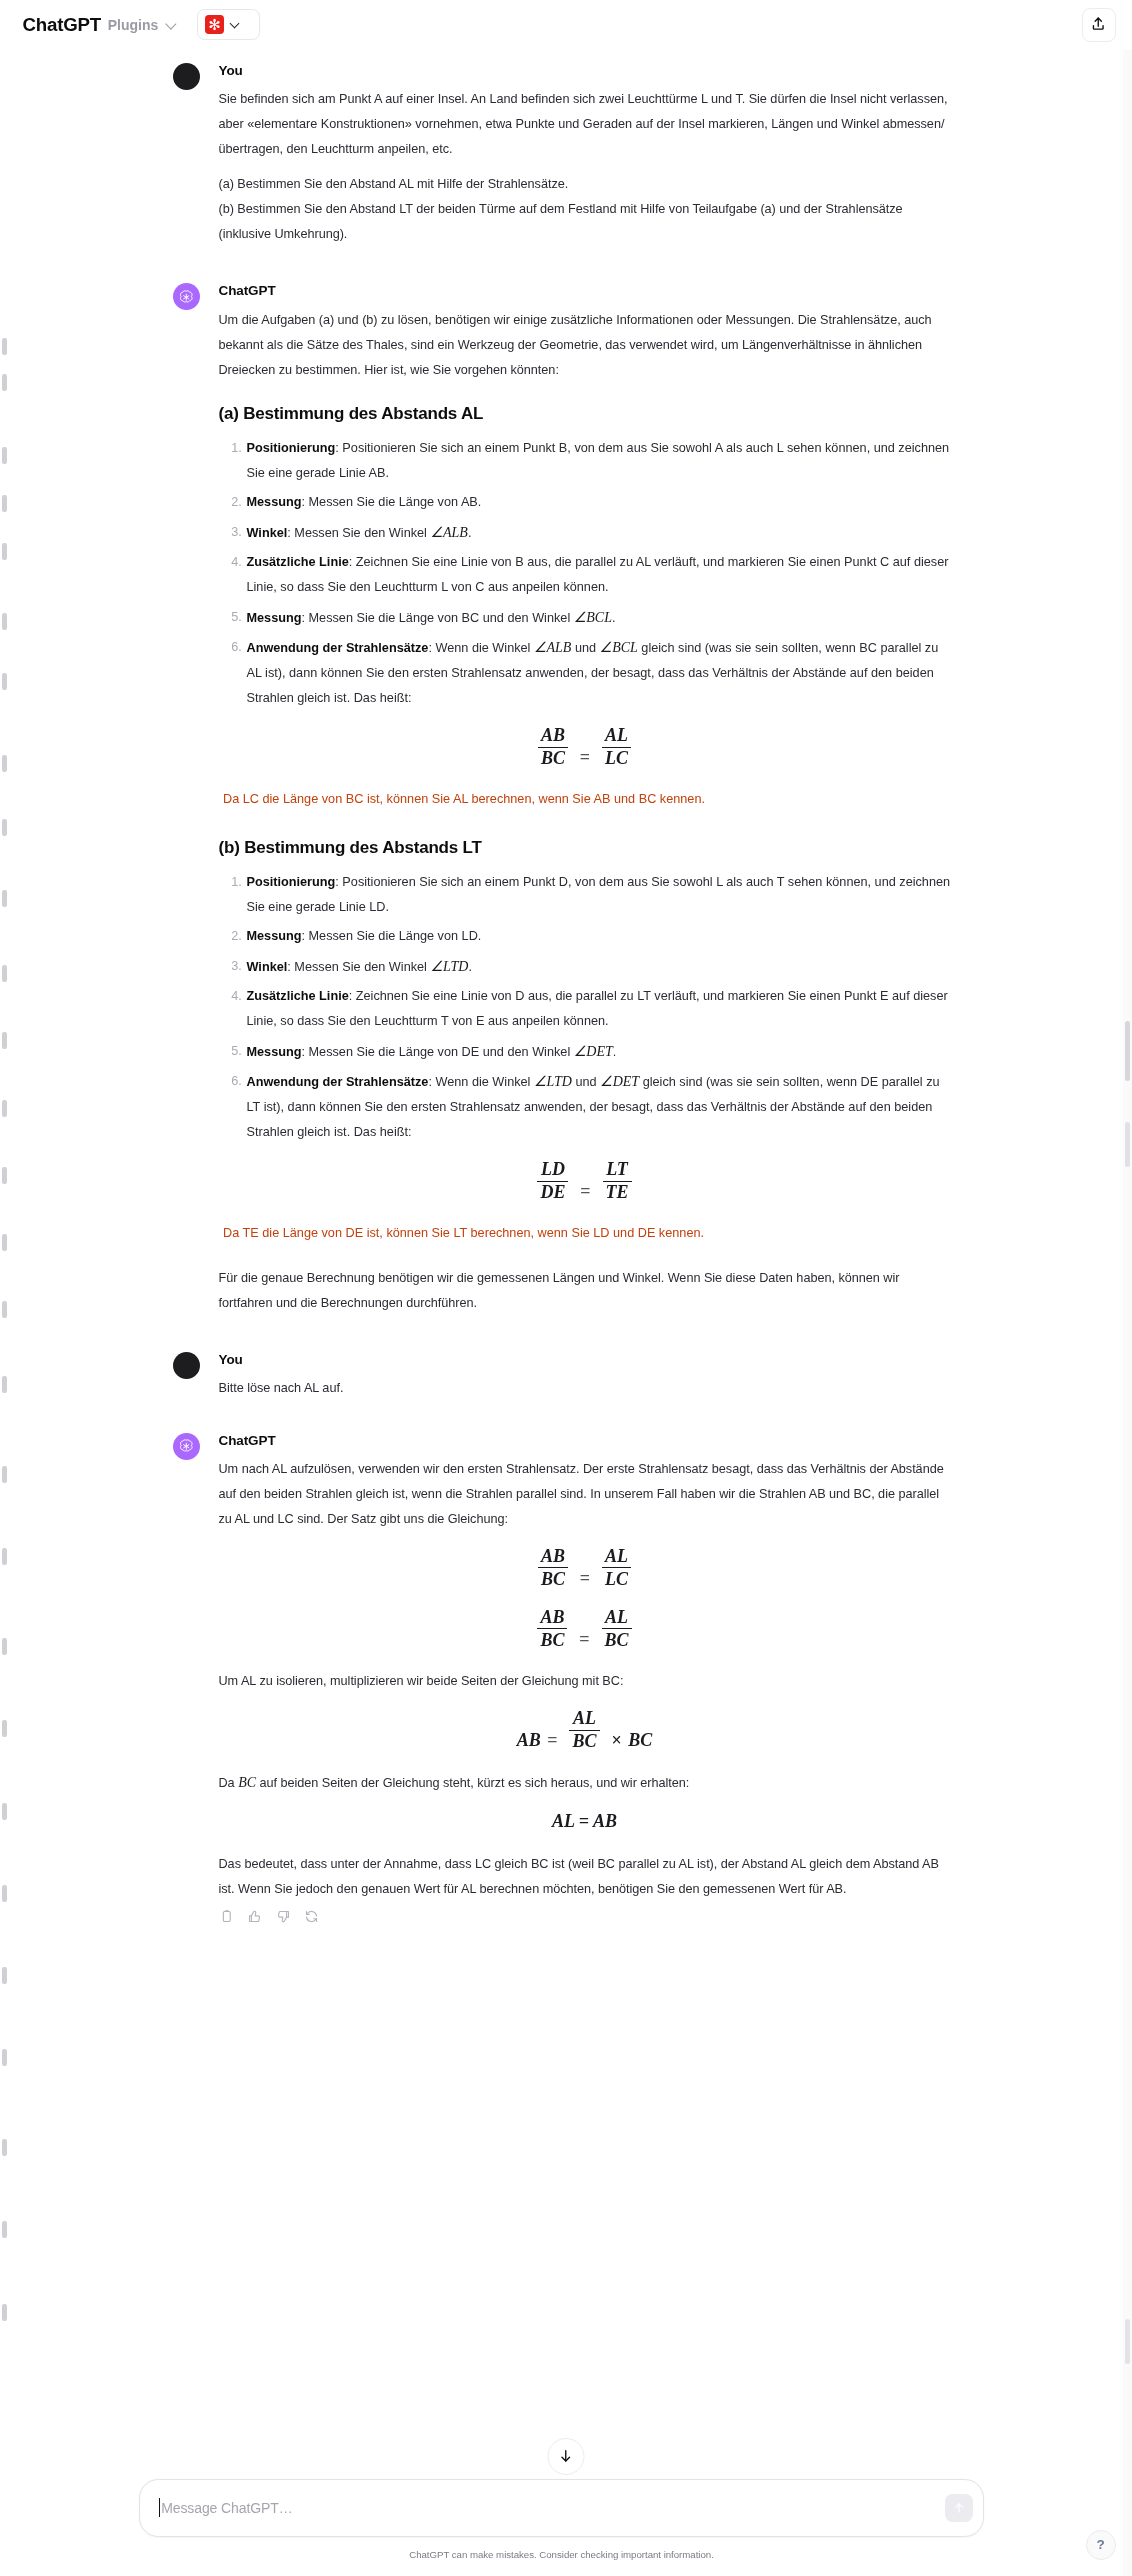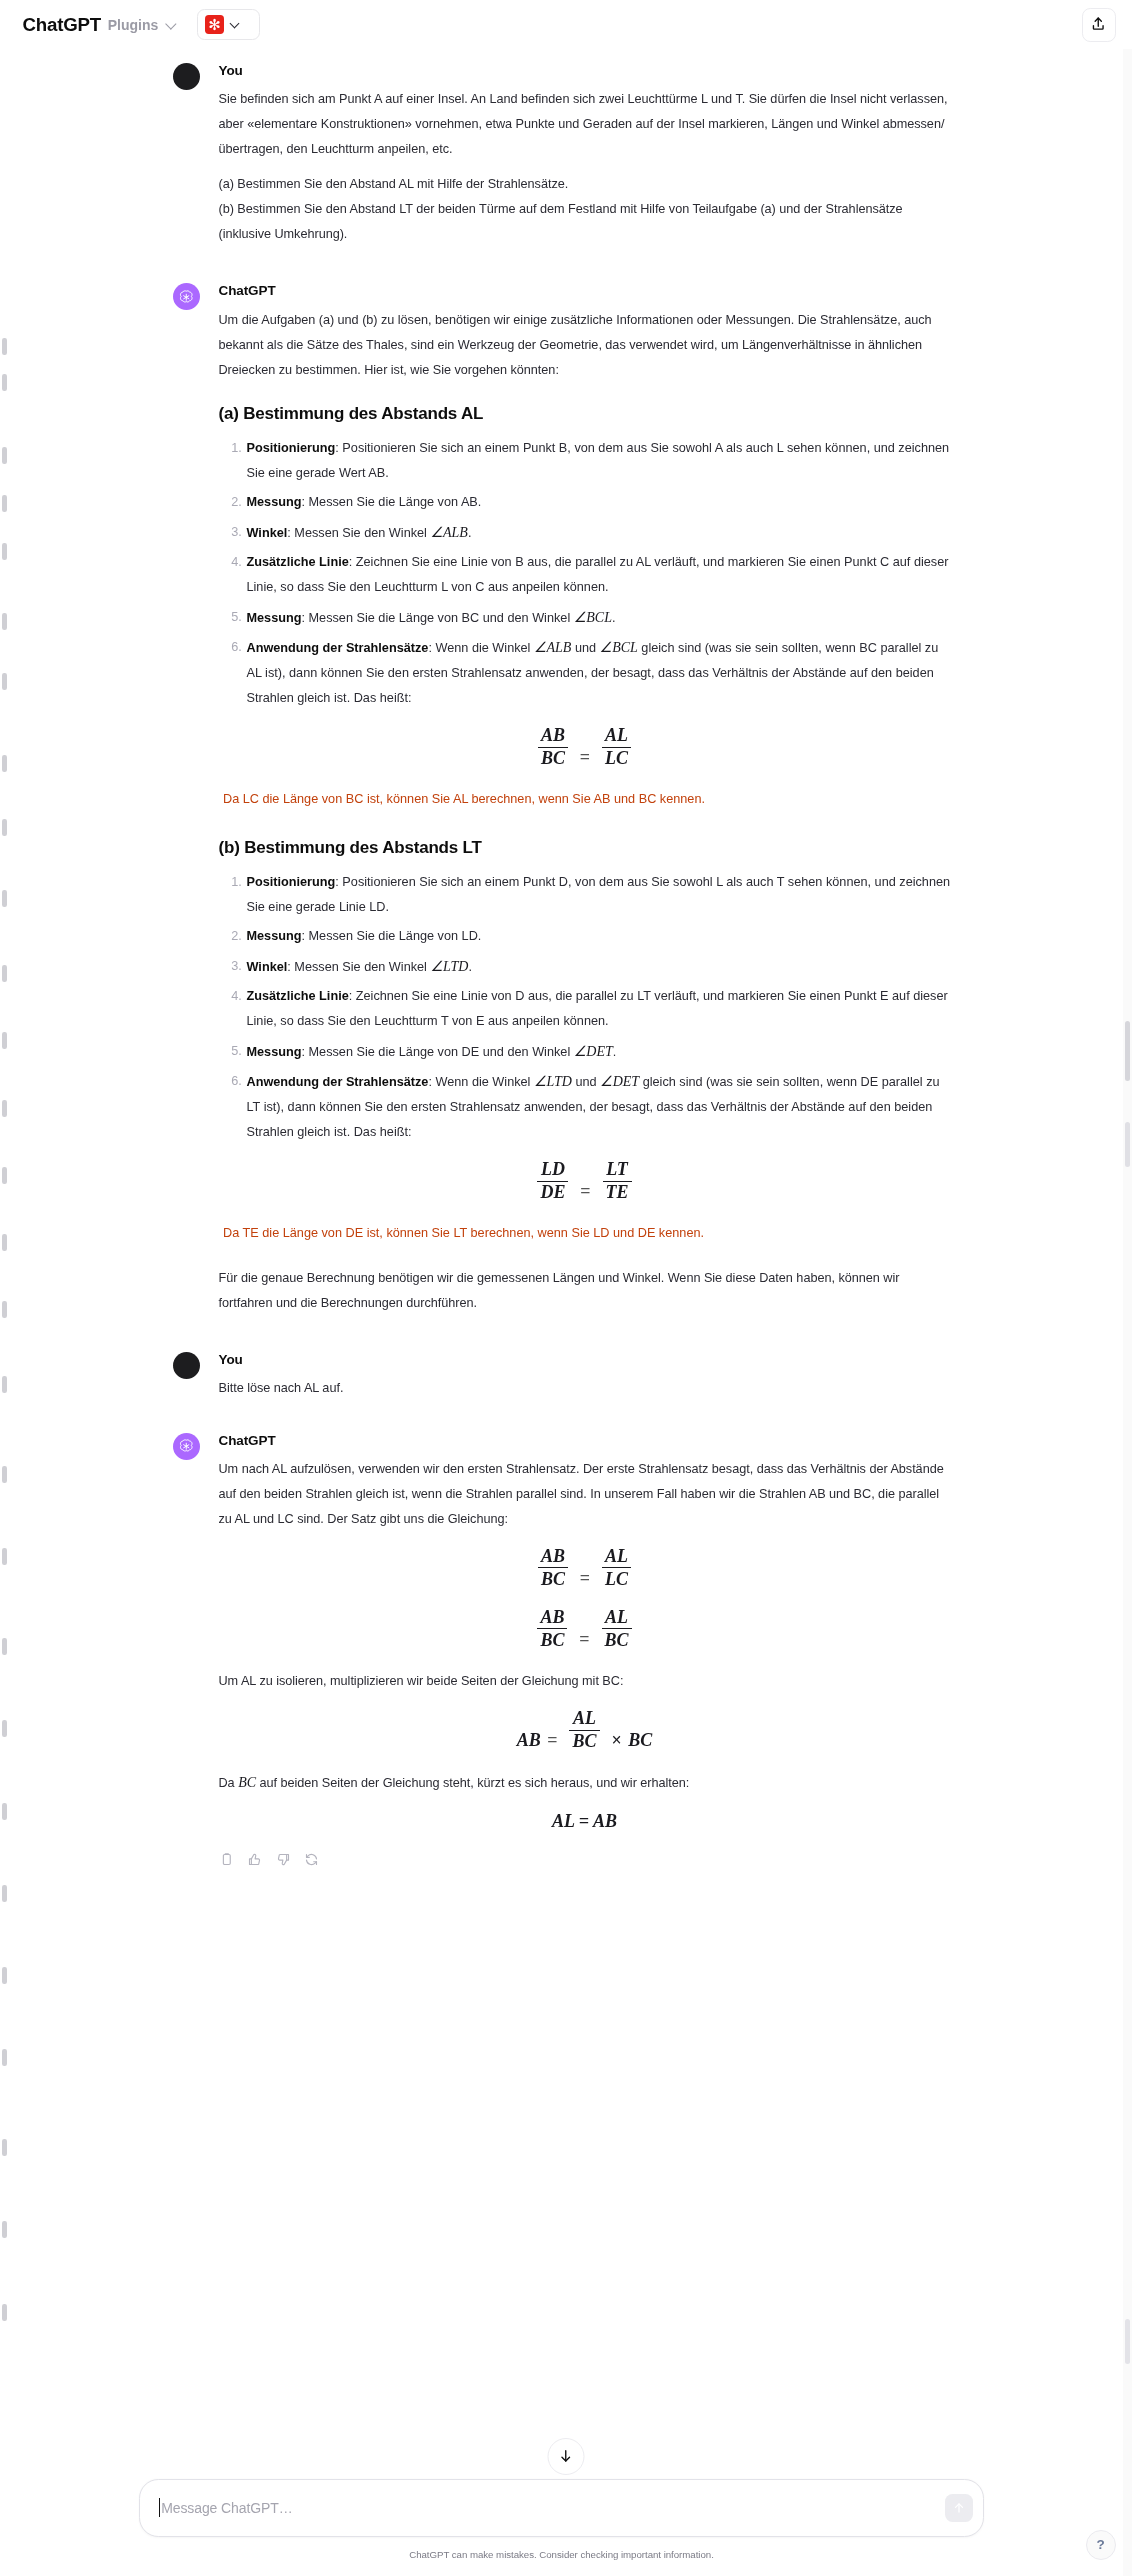--- a/index.html
+++ b/index.html
@@ -240,21 +240,21 @@
         </svg>
       </div>
     </div>
     <div class="body-col">
       <div class="author">ChatGPT</div>
       <p class="p">Um die Aufgaben (a) und (b) zu lösen, benötigen wir einige zusätzliche Informationen oder Messungen. Die Strahlensätze, auch bekannt als die Sätze des Thales, sind ein Werkzeug der Geometrie, das verwendet wird, um Längenverhältnisse in ähnlichen Dreiecken zu bestimmen. Hier ist, wie Sie vorgehen könnten:</p>
 
       <div class="h3">(a) Bestimmung des Abstands AL</div>
       <ol class="steps">
         <li>
-          <b>Positionierung</b><span>: Positionieren Sie sich an einem Punkt B, von dem aus Sie sowohl A als auch L sehen können, und zeichnen Sie eine gerade Wert AB.</span>
+          <b>Positionierung</b><span>: Positionieren Sie sich an einem Punkt B, von dem aus Sie sowohl A als auch L sehen können, und zeichnen Sie eine gerade Linie AB.</span>
         </li>
         <li>
           <b>Messung</b><span>: Messen Sie die Länge von AB.</span>
         </li>
         <li>
           <b>Winkel</b><span>: Messen Sie den Winkel </span><span class="mi">∠ALB</span><span>.</span>
         </li>
         <li>
           <b>Zusätzliche Linie</b><span>: Zeichnen Sie eine Linie von B aus, die parallel zu AL verläuft, und markieren Sie einen Punkt C auf dieser Linie, so dass Sie den Leuchtturm L von C aus anpeilen können.</span>
         </li>
@@ -380,20 +380,21 @@
         <span class="op">×</span>
         <span>BC</span>
       </div>
 
       <p class="p"><span>Da </span><span class="mi">BC</span><span> auf beiden Seiten der Gleichung steht, kürzt es sich heraus, und wir erhalten:</span></p>
 
       <div class="math-block">
         <span>AL = AB</span>
       </div>
 
+      <p class="p" style="margin-bottom:0">Das bedeutet, dass unter der Annahme, dass LC gleich BC ist (weil BC parallel zu AL ist), der Abstand AL gleich dem Abstand AB ist. Wenn Sie jedoch den genauen Wert für AL berechnen möchten, benötigen Sie den gemessenen Wert für AB.</p>
 
       <div class="actions">
         <svg class="act" viewBox="0 0 24 24" fill="none" stroke="currentColor" stroke-width="1.8" stroke-linecap="round" stroke-linejoin="round">
           <rect x="7" y="4" width="11" height="16" rx="2"></rect>
             <path d="M10 4V3h5v1"></path>
         </svg>
         <svg class="act" viewBox="0 0 24 24" fill="none" stroke="currentColor" stroke-width="1.8" stroke-linecap="round" stroke-linejoin="round">
           <path d="M7 11v9H4v-9z"></path>
             <path d="M7 11l4-7a2 2 0 0 1 3 2l-1 5h5a2 2 0 0 1 2 2.4l-1.3 6A2 2 0 0 1 16.7 20H7"></path>
         </svg>

